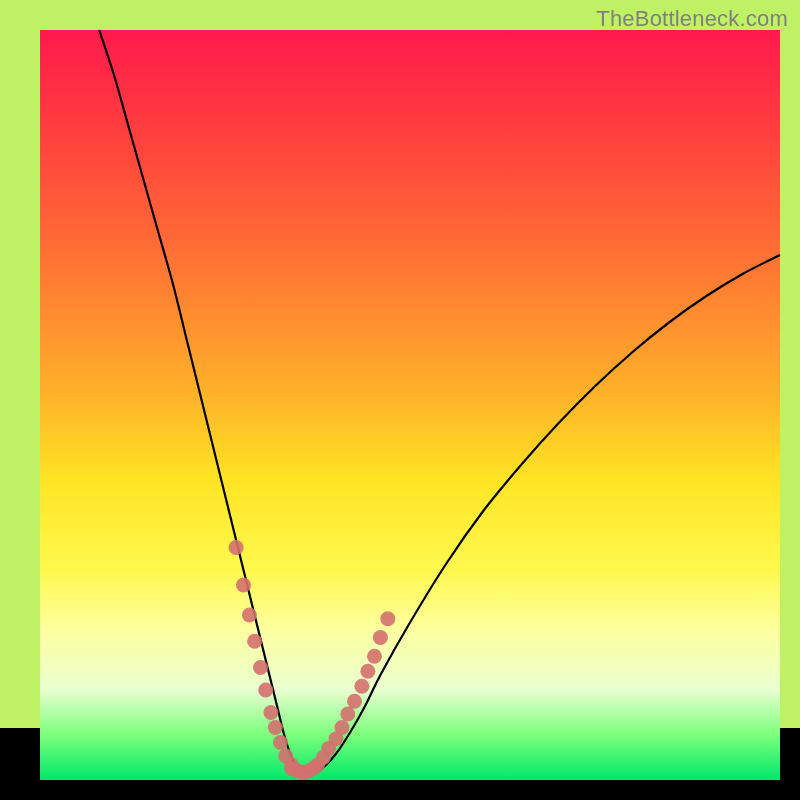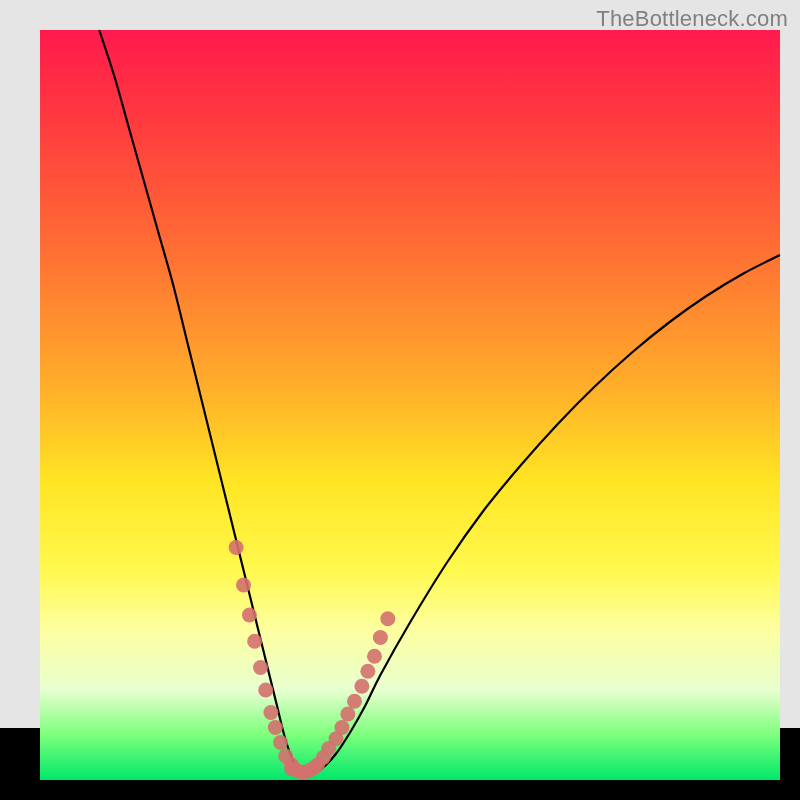--- a/index.html
+++ b/index.html
@@ -8,21 +8,21 @@
     width: 800px;
     height: 800px;
     overflow: hidden;
     background: #000;
     font-family: Arial, Helvetica, sans-serif;
   }
   .frame {
     position: absolute;
     left: 0; top: 0;
     width: 800px; height: 728px;
-    background: #e5e5e5;
+    background: #bef264;
   }
   .plot {
     position: absolute;
     left: 40px;
     top: 30px;
     width: 740px;
     height: 750px;
     
     background: linear-gradient(
       to bottom,

